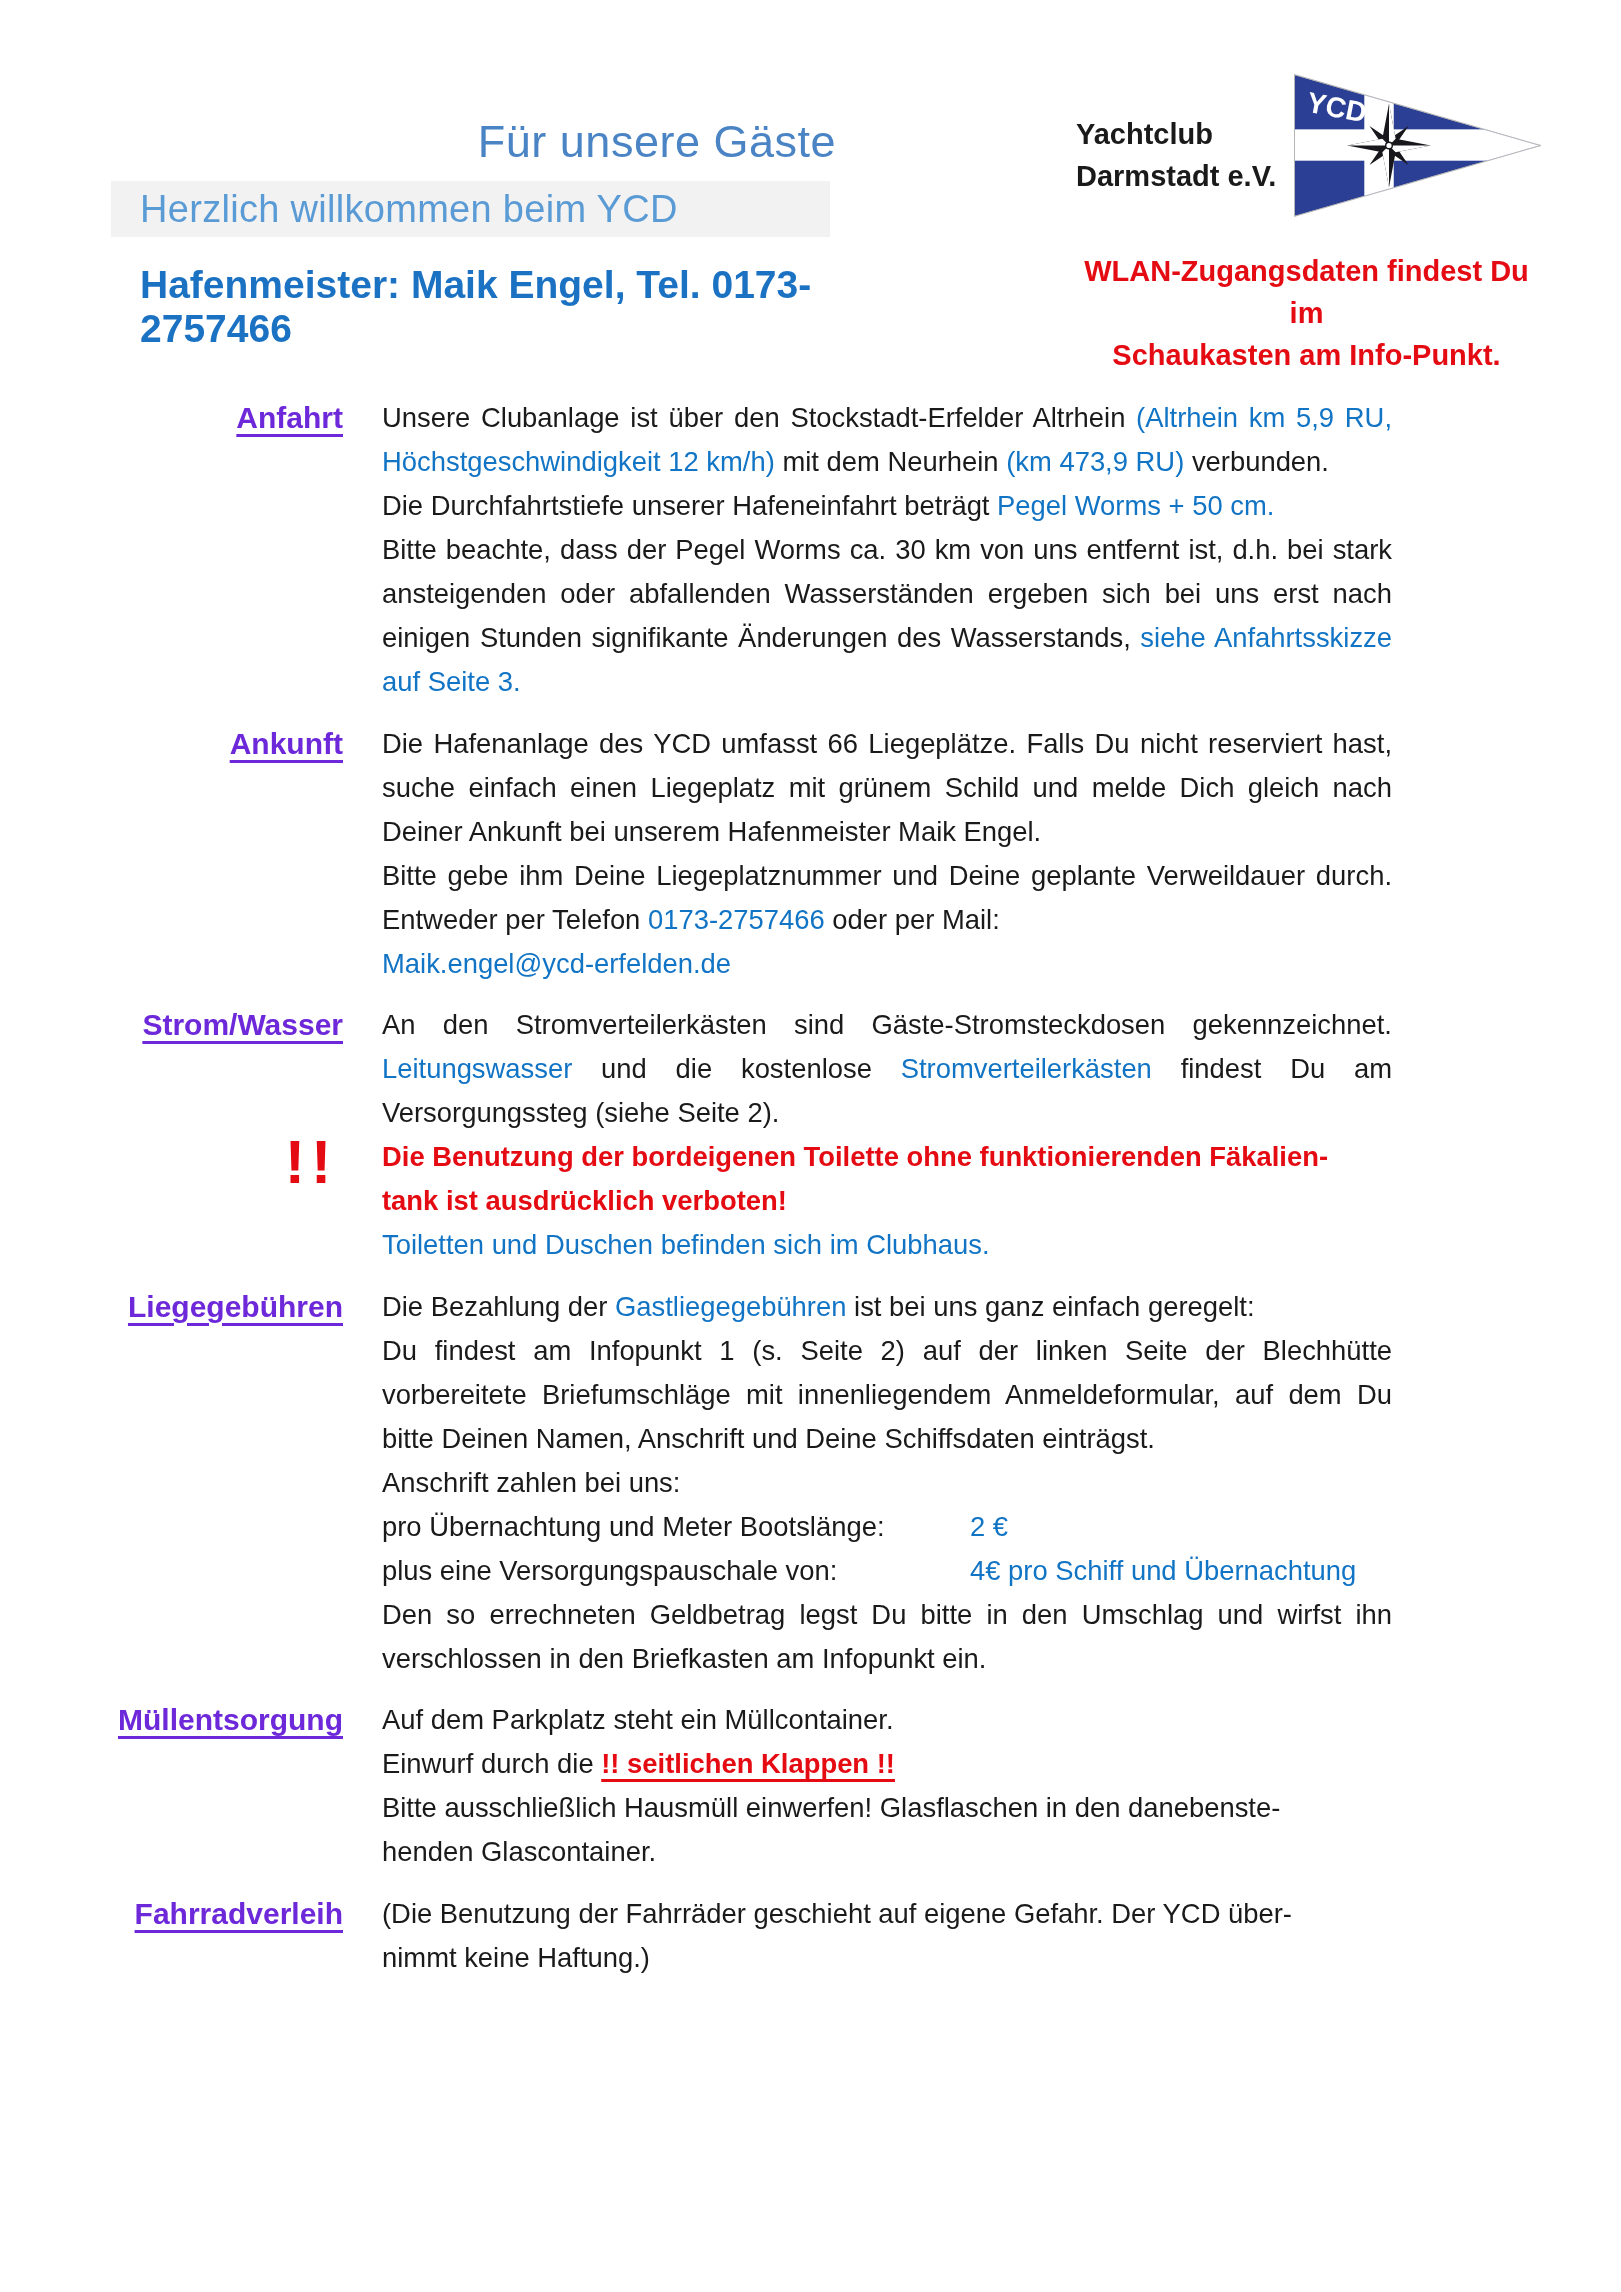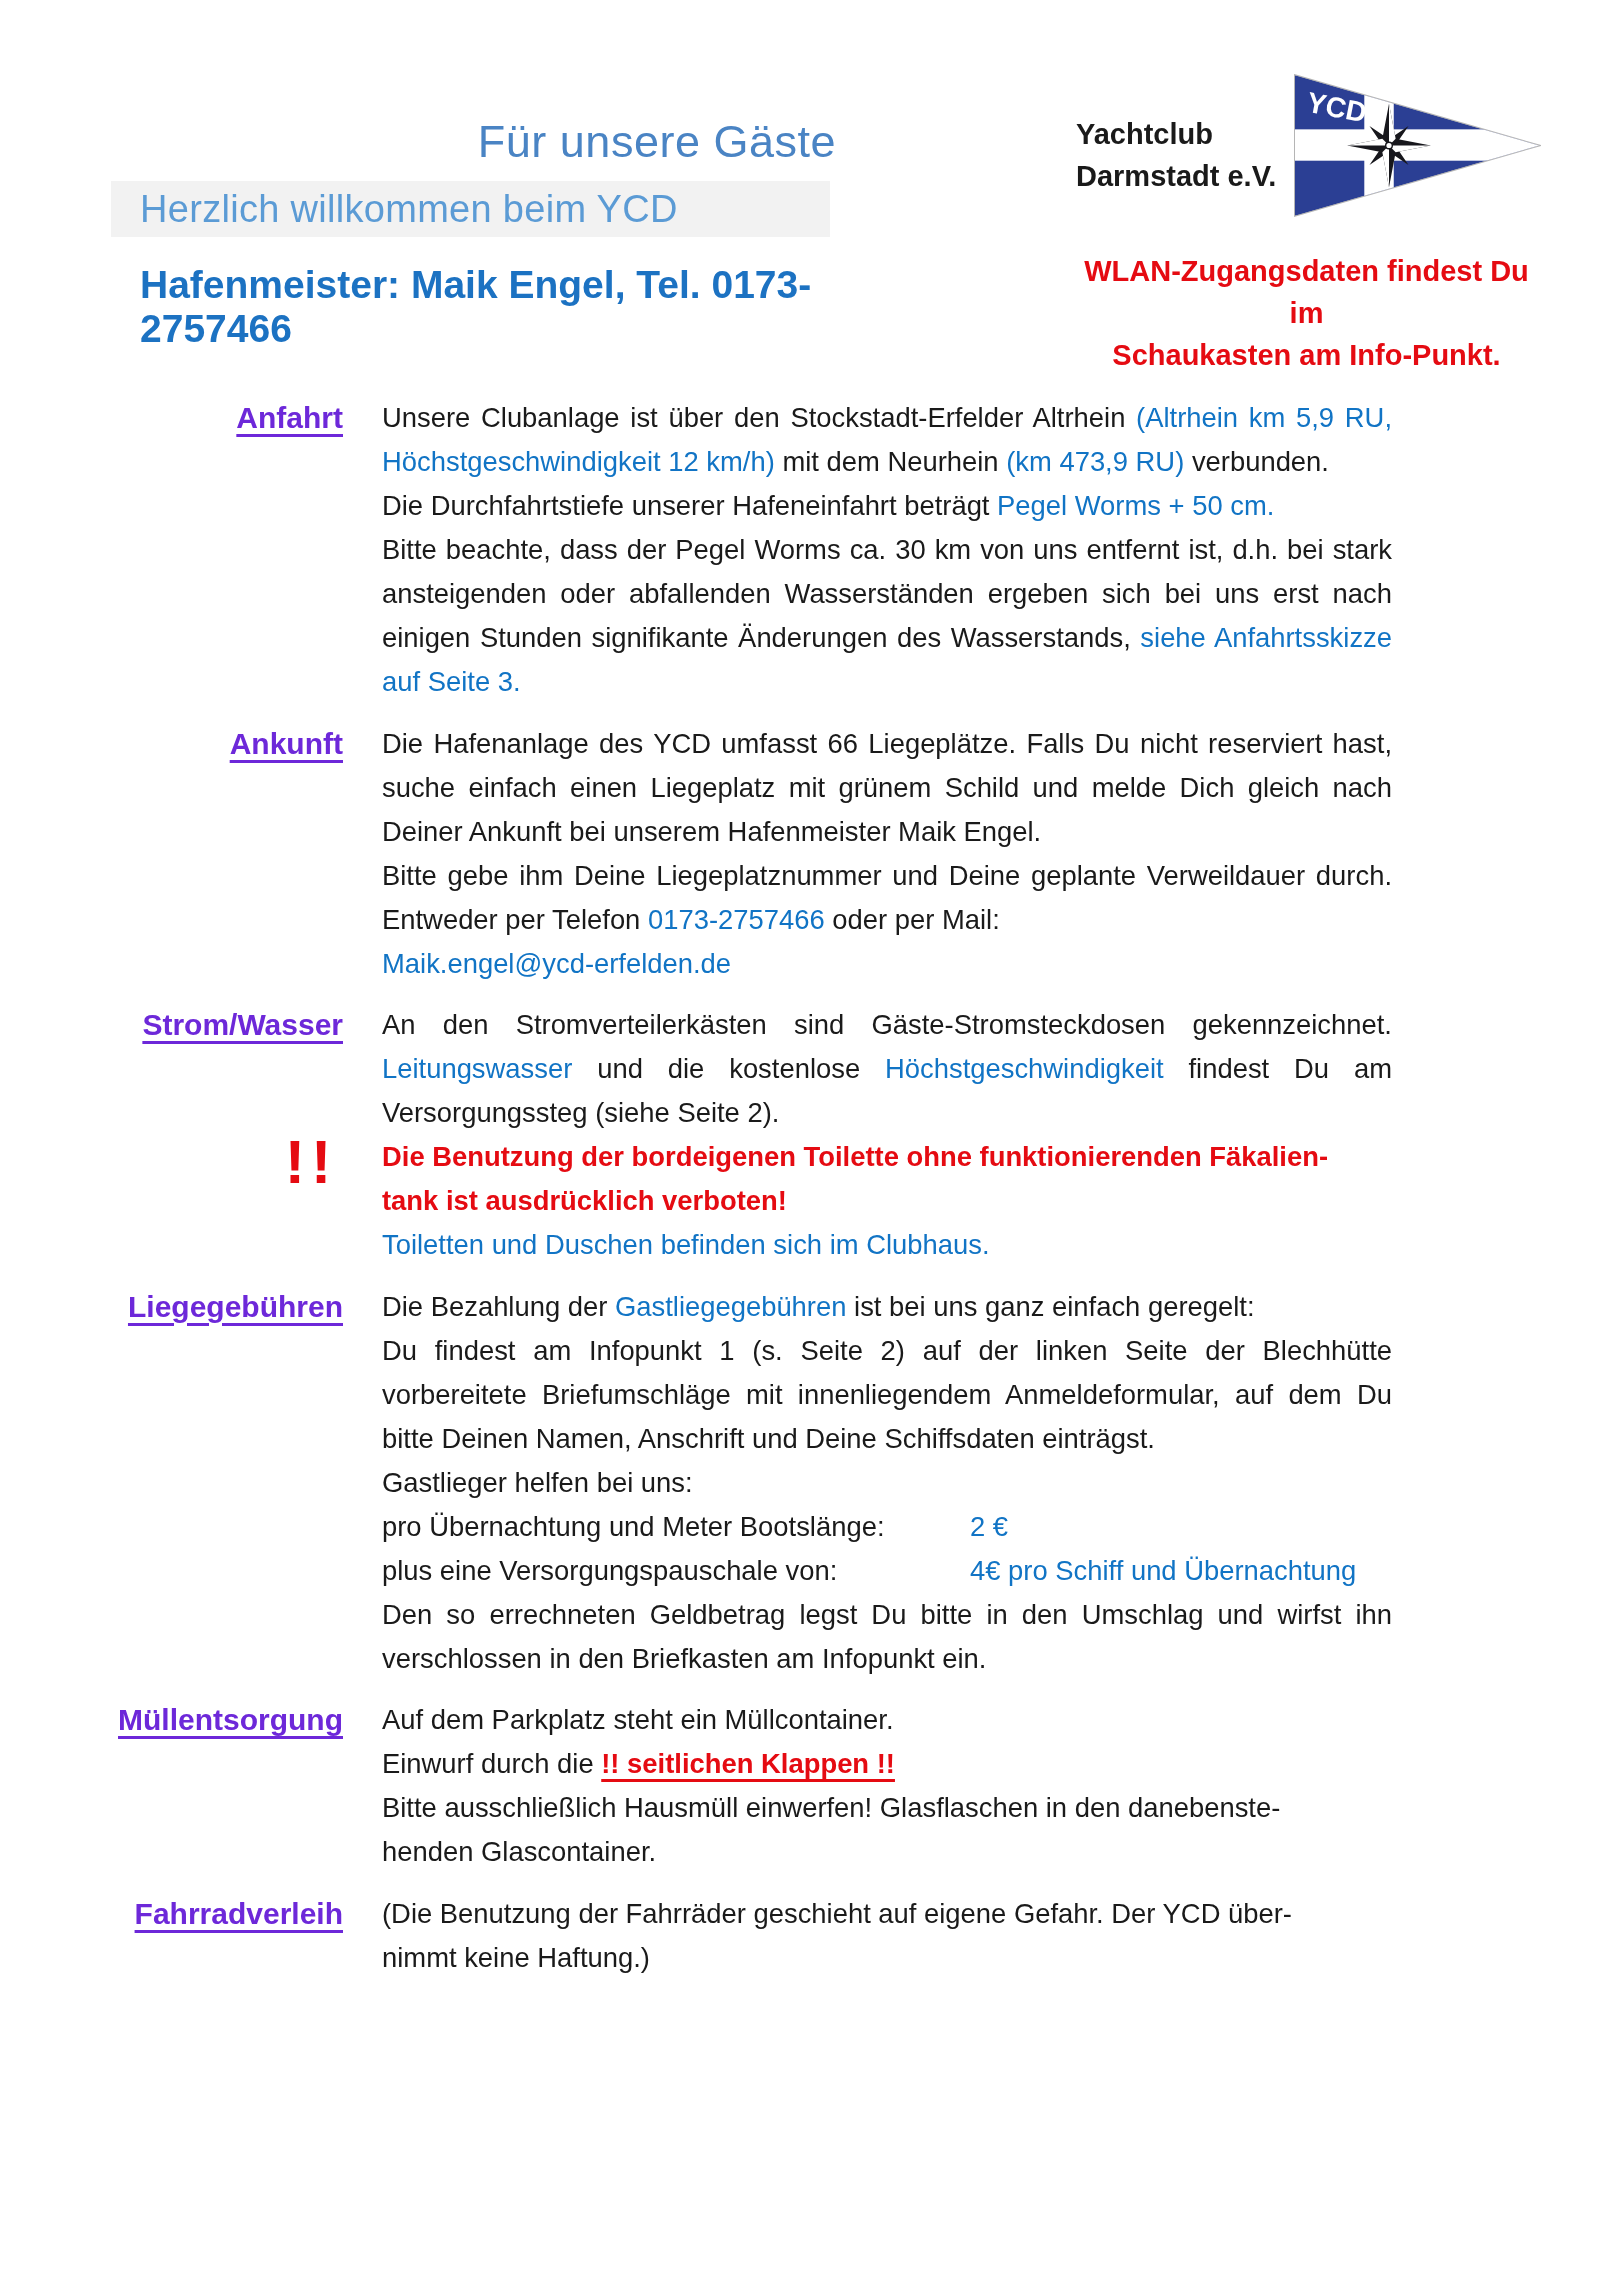--- a/index.html
+++ b/index.html
@@ -142,31 +142,31 @@
         <div class="label-col"><span class="section-label">Ankunft</span></div>
         <div class="body-col">
           <p class="justify"><span class="seg c-black">Die Hafenanlage des YCD umfasst 66 Liegeplätze. Falls Du nicht reserviert hast, suche einfach einen Liegeplatz mit grünem Schild und melde Dich gleich nach Deiner Ankunft bei unserem Hafenmeister Maik Engel.</span></p>
           <p class="justify"><span class="seg c-black">Bitte gebe ihm Deine Liegeplatznummer und Deine geplante Verweildauer durch. Entweder per Telefon </span><span class="seg c-blue">0173-2757466</span><span class="seg c-black"> oder per Mail:</span></p>
           <p><span class="seg c-blue">Maik.engel@ycd-erfelden.de</span></p>
         </div>
       </div>
       <div class="section">
         <div class="label-col"><span class="section-label">Strom/Wasser</span><span class="marker" style="top: 129px;">!!</span></div>
         <div class="body-col">
-          <p class="justify"><span class="seg c-black">An den Stromverteilerkästen sind Gäste-Stromsteckdosen gekennzeichnet. </span><span class="seg c-blue">Leitungswasser</span><span class="seg c-black"> und die kostenlose </span><span class="seg c-blue">Höchstgeschwindigkeit</span><span class="seg c-black"> findest Du am Versorgungssteg (siehe Seite 2).</span></p>
+          <p class="justify"><span class="seg c-black">An den Stromverteilerkästen sind Gäste-Stromsteckdosen gekennzeichnet. </span><span class="seg c-blue">Leitungswasser</span><span class="seg c-black"> und die kostenlose </span><span class="seg c-blue">Stromverteilerkästen</span><span class="seg c-black"> findest Du am Versorgungssteg (siehe Seite 2).</span></p>
           <p class="justify"><span class="seg c-red bold">Die Benutzung der bordeigenen Toilette ohne funktionierenden Fäkalien-</span><br><span class="seg c-red bold">tank ist ausdrücklich verboten!</span></p>
           <p><span class="seg c-blue">Toiletten und Duschen befinden sich im Clubhaus.</span></p>
         </div>
       </div>
       <div class="section">
         <div class="label-col"><span class="section-label">Liegegebühren</span></div>
         <div class="body-col">
           <p><span class="seg c-black">Die Bezahlung der </span><span class="seg c-blue">Gastliegegebühren</span><span class="seg c-black"> ist bei uns ganz einfach geregelt:</span></p>
           <p class="justify"><span class="seg c-black">Du findest am Infopunkt 1 (s. Seite 2) auf der linken Seite der Blechhütte vorbereitete Briefumschläge mit innenliegendem Anmeldeformular, auf dem Du bitte Deinen Namen, Anschrift und Deine Schiffsdaten einträgst.</span></p>
-          <p><span class="seg c-black">Gastlieger helfen bei uns:</span></p>
+          <p><span class="seg c-black">Anschrift zahlen bei uns:</span></p>
           <p><span class="seg c-black tab" style="width: 588px;">pro Übernachtung und Meter Bootslänge:</span><span class="seg c-blue">2 €</span></p>
           <p><span class="seg c-black tab" style="width: 588px;">plus eine Versorgungspauschale von:</span><span class="seg c-blue">4€ pro Schiff und Übernachtung</span></p>
           <p class="justify"><span class="seg c-black">Den so errechneten Geldbetrag legst Du bitte in den Umschlag und wirfst ihn verschlossen in den Briefkasten am Infopunkt ein.</span></p>
         </div>
       </div>
       <div class="section">
         <div class="label-col"><span class="section-label">Müllentsorgung</span></div>
         <div class="body-col">
           <p><span class="seg c-black">Auf dem Parkplatz steht ein Müllcontainer.</span></p>
           <p><span class="seg c-black">Einwurf durch die </span><span class="seg c-red bold und">!! seitlichen Klappen !!</span></p>

